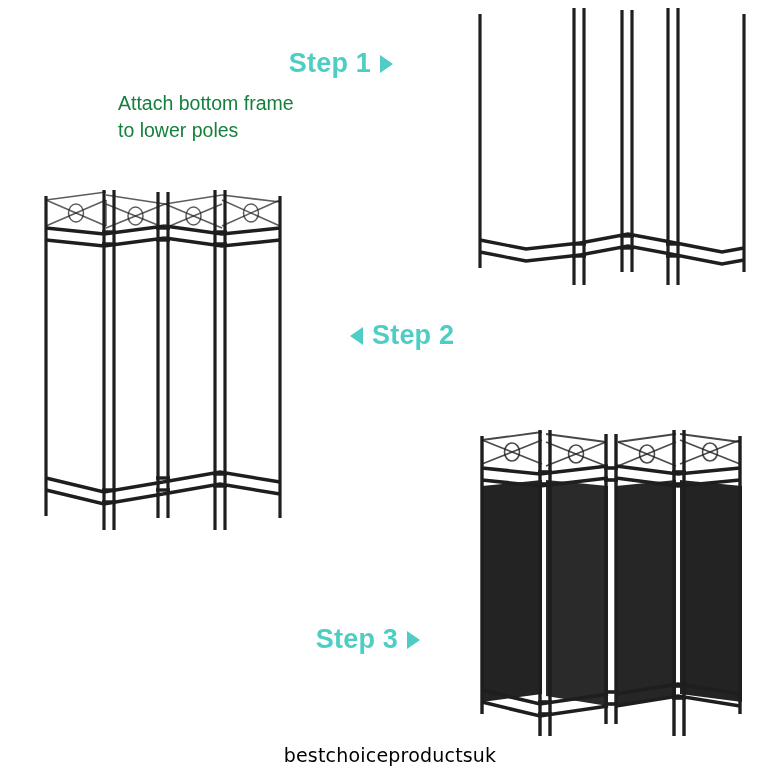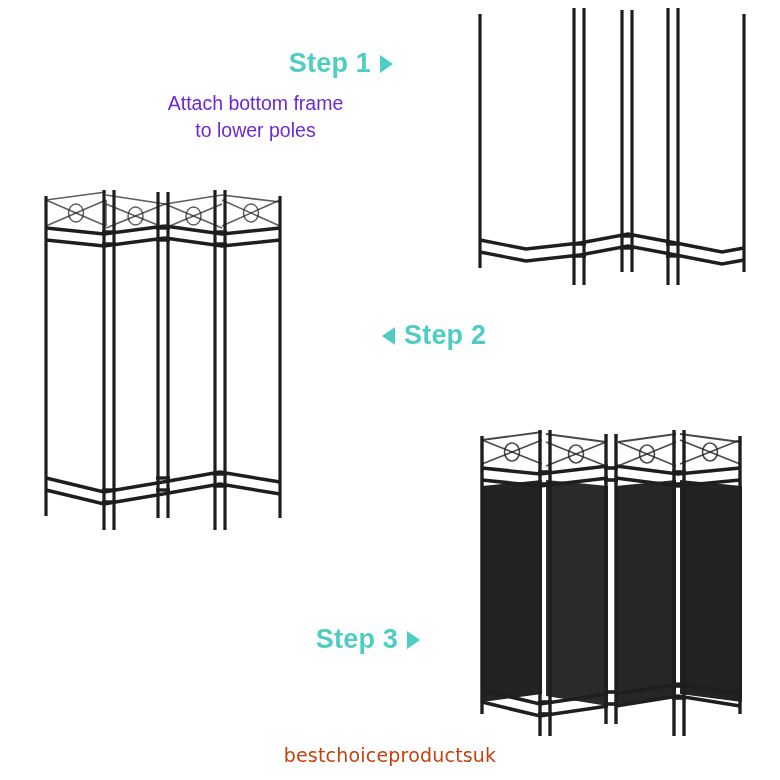--- a/index.html
+++ b/index.html
@@ -36,21 +36,21 @@
     display: flex;
     align-items: center;
     gap: 9px;
   }
   .step-title {
     display: inline-block;
   }
   .step-desc {
     font-size: 19.5px;
     font-weight: normal;
-    color: #6d28d9;
+    color: #15803d;
     line-height: 1.38;
     margin-top: 13px;
     white-space: pre-line;
   }
 
   
   .arrow {
     width: 0;
     height: 0;
     display: inline-block;
@@ -61,39 +61,39 @@
     border-bottom: 9px solid transparent;
     border-left: 13px solid currentColor;
   }
   .arrow-left {
     border-top: 9px solid transparent;
     border-bottom: 9px solid transparent;
     border-right: 13px solid currentColor;
   }
 
   
-  #step1-block { left: 118px; top: 50px; width: 275px; text-align: center; }
+  #step1-block { left: 118px; top: 50px; width: 275px; text-align: left; }
   #step1-block .step-heading { justify-content: flex-end; }
 
-  #step2-block { left: 382px; top: 322px; width: 290px; text-align: right; }
+  #step2-block { left: 350px; top: 322px; width: 290px; text-align: right; }
   #step2-block .step-heading { justify-content: flex-start; }
 
   #step3-block { left: 160px; top: 593px; width: 260px; text-align: right; margin-top: 33px; }
   #step3-block .step-heading { justify-content: flex-end; }
 
   
   .watermark {
     position: absolute;
     left: 0;
     top: 744px;
     width: 780px;
     text-align: center;
     font-size: 19px;
     letter-spacing: 0.2px;
-    color: #c2410c;
+    color: #000000;
     font-family: "DejaVu Sans", sans-serif;
     user-select: none;
   }
 
   
   .illus { position: absolute; }
   #illus-step1 { left: 468px; top: 0px; }
   #illus-step2 { left: 22px; top: 178px; }
   #illus-step3 { left: 468px; top: 424px; }
 </style>

